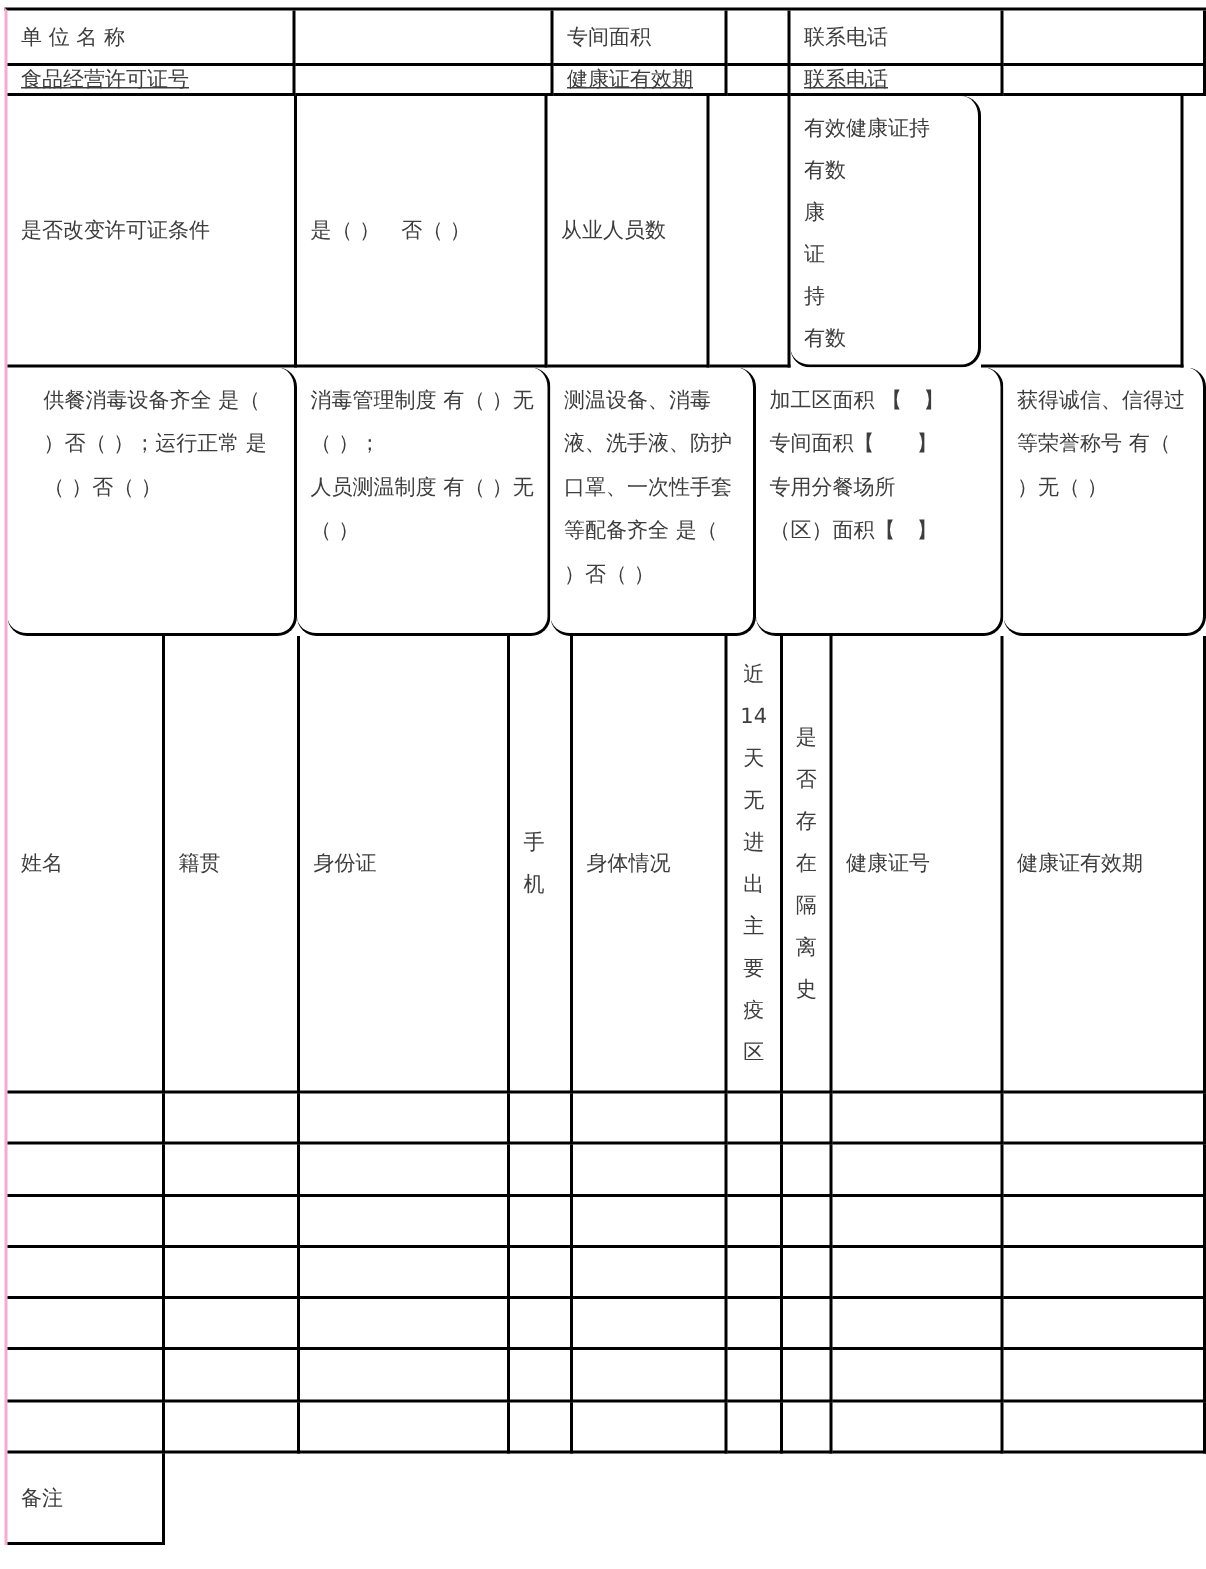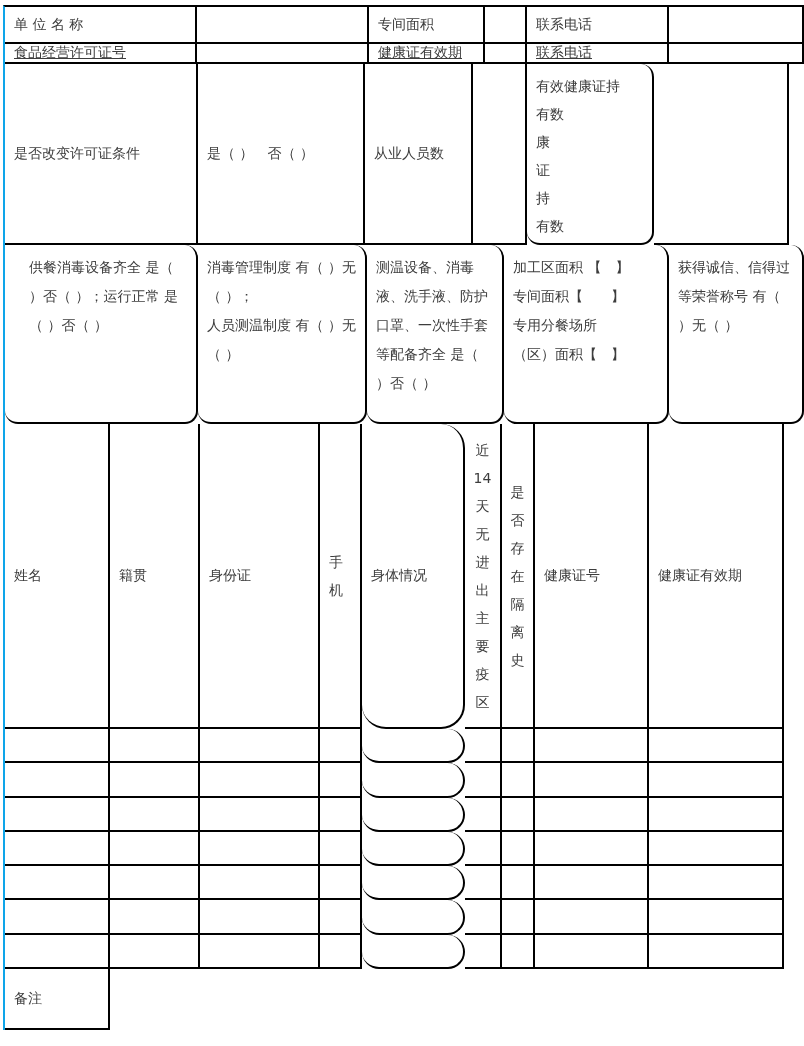--- a/index.html
+++ b/index.html
@@ -1,17 +1,17 @@
 <!DOCTYPE html>
 <html><head>
 <meta charset="utf-8">
 <style>
   html,body{margin:0;padding:0;background:#ffffff;}
   body{width:804px;height:1046px;font-family:"DejaVu Sans",sans-serif;font-size:14px;color:#3d3d3d;}
-  .sheet{margin:5px 4px 0 3px;border-top:2px solid #000;border-left:2px solid #0ea5e9;width:801px;box-sizing:border-box;}
+  .sheet{margin:5px 4px 0 3px;border-top:2px solid #000;border-left:2px solid #f9a8d4;width:801px;box-sizing:border-box;}
   .tr{display:flex;}
   .td{box-sizing:border-box;border-right:2px solid #000;border-bottom:2px solid #000;
       display:flex;align-items:center;padding:0 6px 0 9px;white-space:pre-line;overflow:hidden;}
   .top{align-items:flex-start;padding-top:8px;border-radius:13px;}
   .lh29{line-height:29px;}
   .lh28{line-height:28px;}
   .vctr{justify-content:center;text-align:center;padding:0;}
   
   .row-r1 .td{height:37px;}
   .row-r2 .td{height:20px;text-decoration:underline;}
@@ -23,22 +23,22 @@
   
   .r12 .c0{width:192px;}.r12 .c1{width:172px;}.r12 .c2{width:116px;}
   .r12 .c3{width:42px;}.r12 .c4{width:142px;}.r12 .c5{width:135px;}
   
   .row-r3 .c0{width:193px;}.row-r3 .c1{width:167px;}.row-r3 .c2{width:108px;}
   .row-r3 .c3{width:54px;}.row-r3 .c4{width:127px;}.row-r3 .c5{width:135px;}
   
   .row-r4 .c0{width:193px;padding-left:24px;}.row-r4 .c1{width:169px;}.row-r4 .c2{width:137px;}
   .row-r4 .c3{width:165px;}.row-r4 .c4{width:135px;}
   
-  .pc0{width:105px;}.pc1{width:90px;}.pc2{width:120px;}.pc3{width:42px;}
-  .pc4{width:103px;border-radius:24px;}.pc5{width:37px;}.pc6{width:33px;}.pc7{width:114px;}.pc8{width:135px;}
+  .pc0{width:105px;}.pc1{width:90px;}.pc2{width:140px;}.pc3{width:42px;}
+  .pc4{width:103px;}.pc5{width:37px;}.pc6{width:33px;}.pc7{width:114px;}.pc8{width:135px;}
   
   .row-remark .c0{width:105px;}
   .row-remark .c1{width:694px;align-items:flex-start;padding-top:10px;padding-left:12px;}
 </style>
 </head>
 <body>
 
 <div class="sheet">
 
   <div class="tr r12 row-r1">

